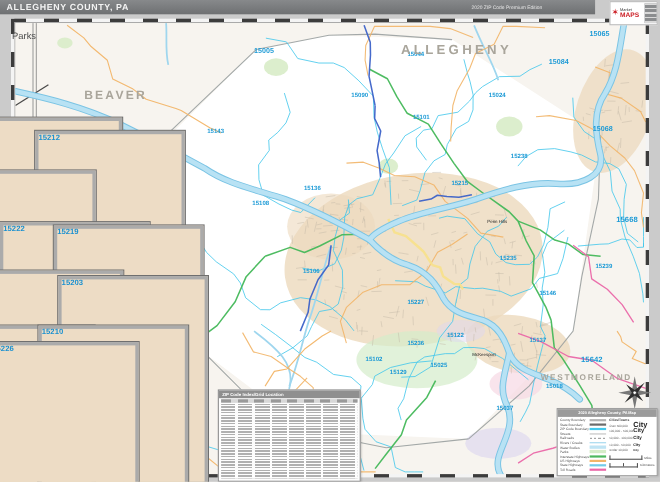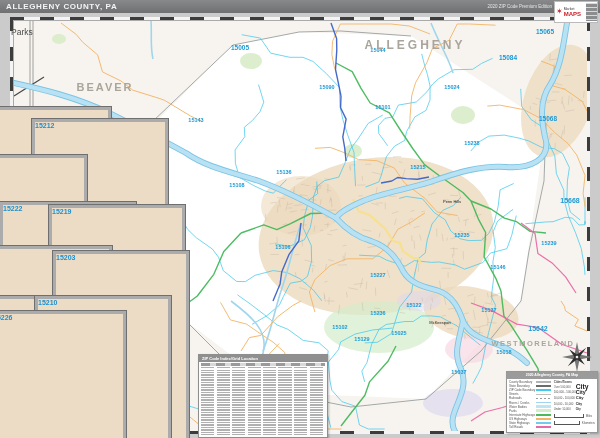--- a/index.html
+++ b/index.html
@@ -1,19 +1,19 @@
 <!DOCTYPE html>
 <html><head>
 <meta charset="utf-8">
 <style>
   html,body{margin:0;padding:0;}
   body{width:600px;height:438px;position:relative;overflow:hidden;
        background:#cbcbcb;font-family:"Liberation Sans",sans-serif;}
   
-  .header{position:absolute;left:0;top:0;width:600px;height:13px;
+  .header{position:absolute;left:0;top:0;width:541px;height:13px;
           background:linear-gradient(#87898b,#6e7072);z-index:40;}
   .header-title{position:absolute;left:6px;top:2px;font-size:8px;font-weight:bold;
           color:#f4f4f4;letter-spacing:.6px;}
   .header-edition{position:absolute;right:48px;top:4px;font-size:4.5px;color:#e6e6e6;}
   .logo{position:absolute;right:2px;top:1px;width:42px;height:20px;background:#fff;
         border:.5px solid #bbb;display:flex;align-items:center;z-index:41;}
   .logo-star{color:#cc2027;font-size:8px;line-height:8px;margin:0 1px;}
   .logo-text{display:flex;flex-direction:column;line-height:4px;}
   .logo-top{font-size:3.5px;color:#333;}
   .logo-bottom{font-size:6px;font-weight:bold;color:#cc2027;line-height:6px;}

